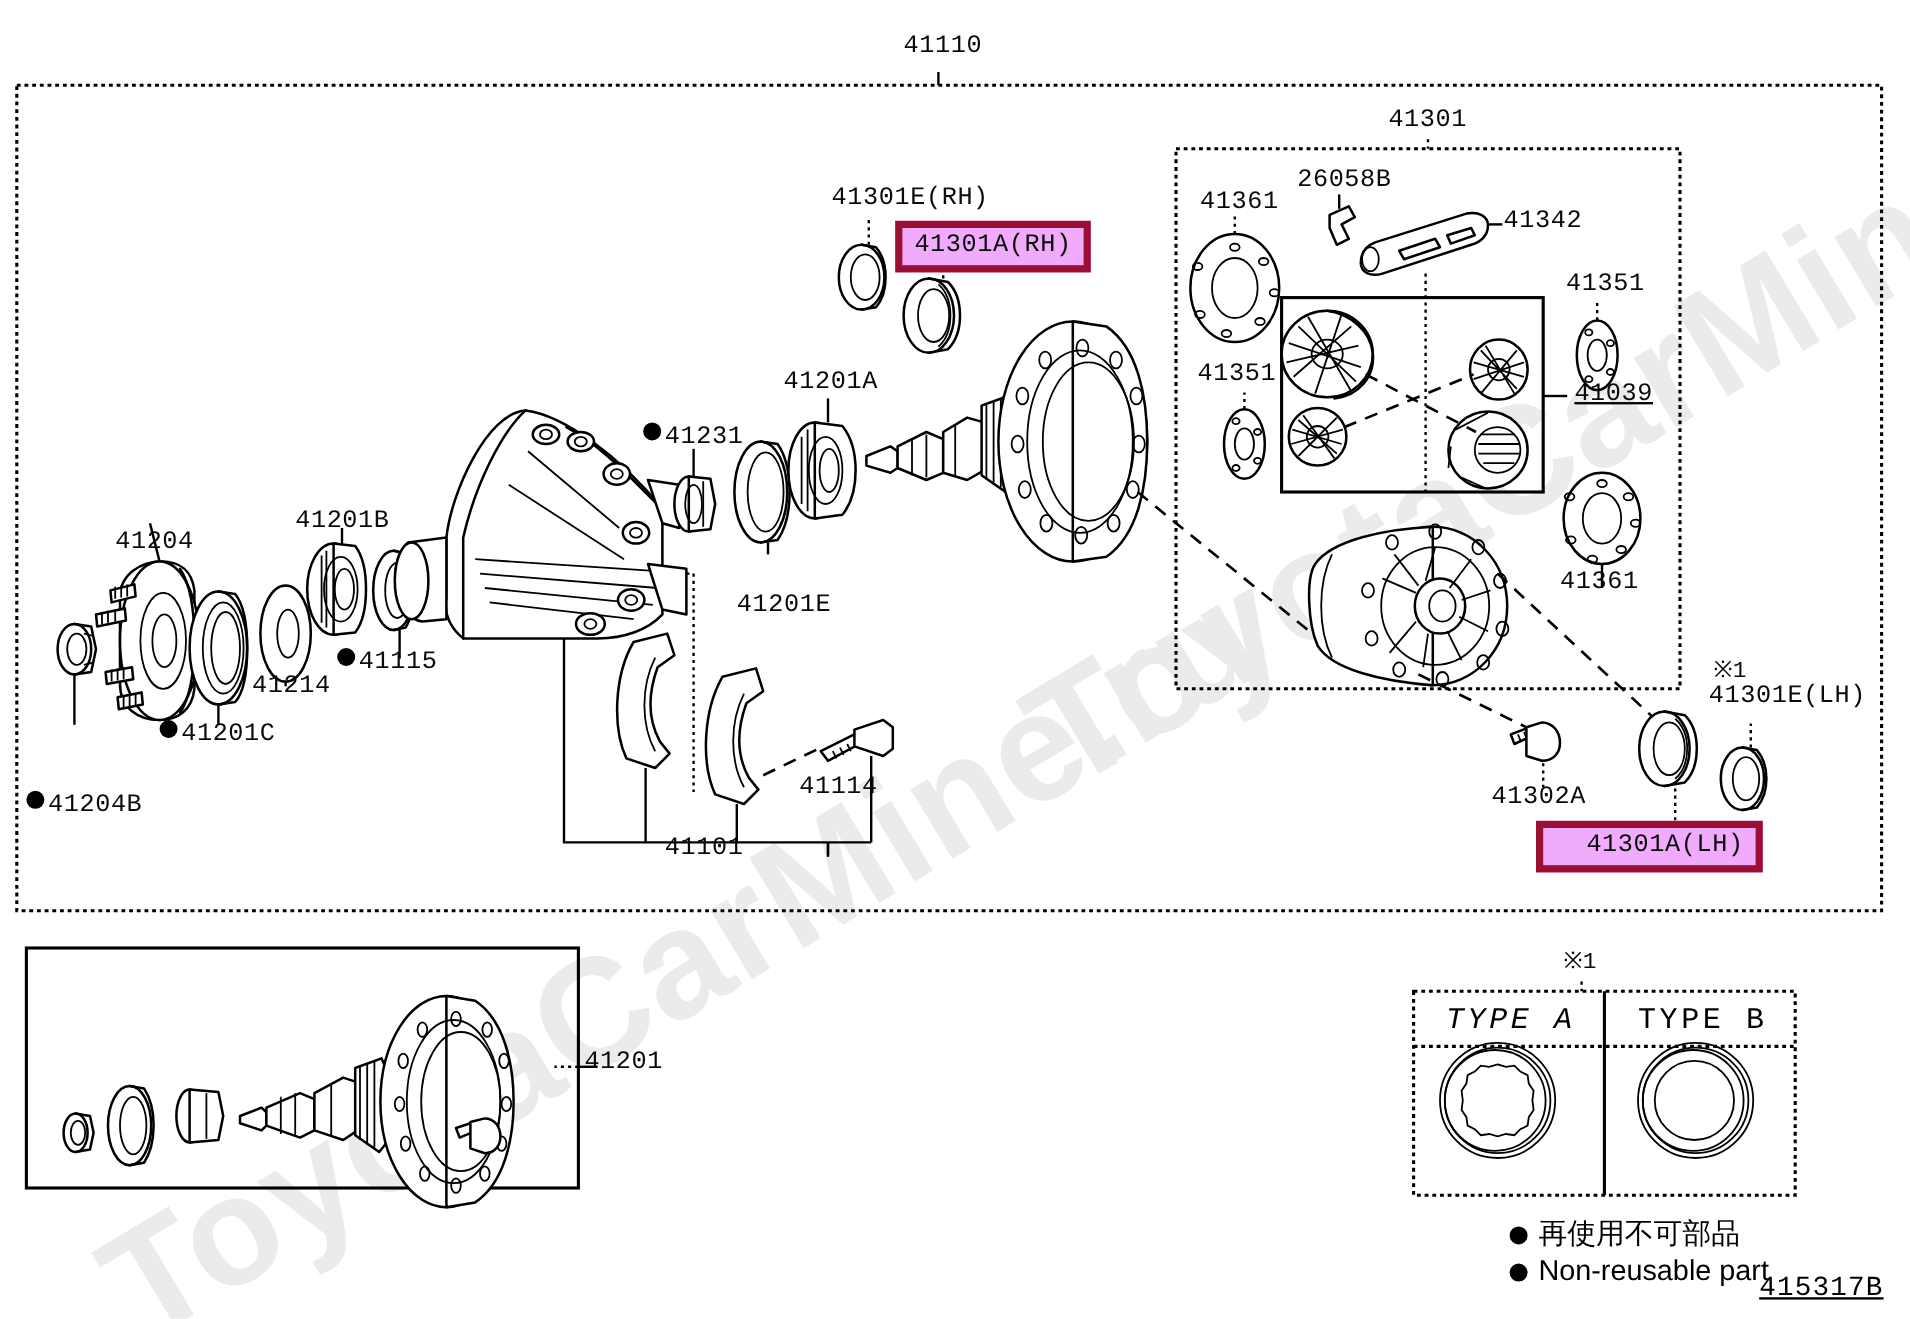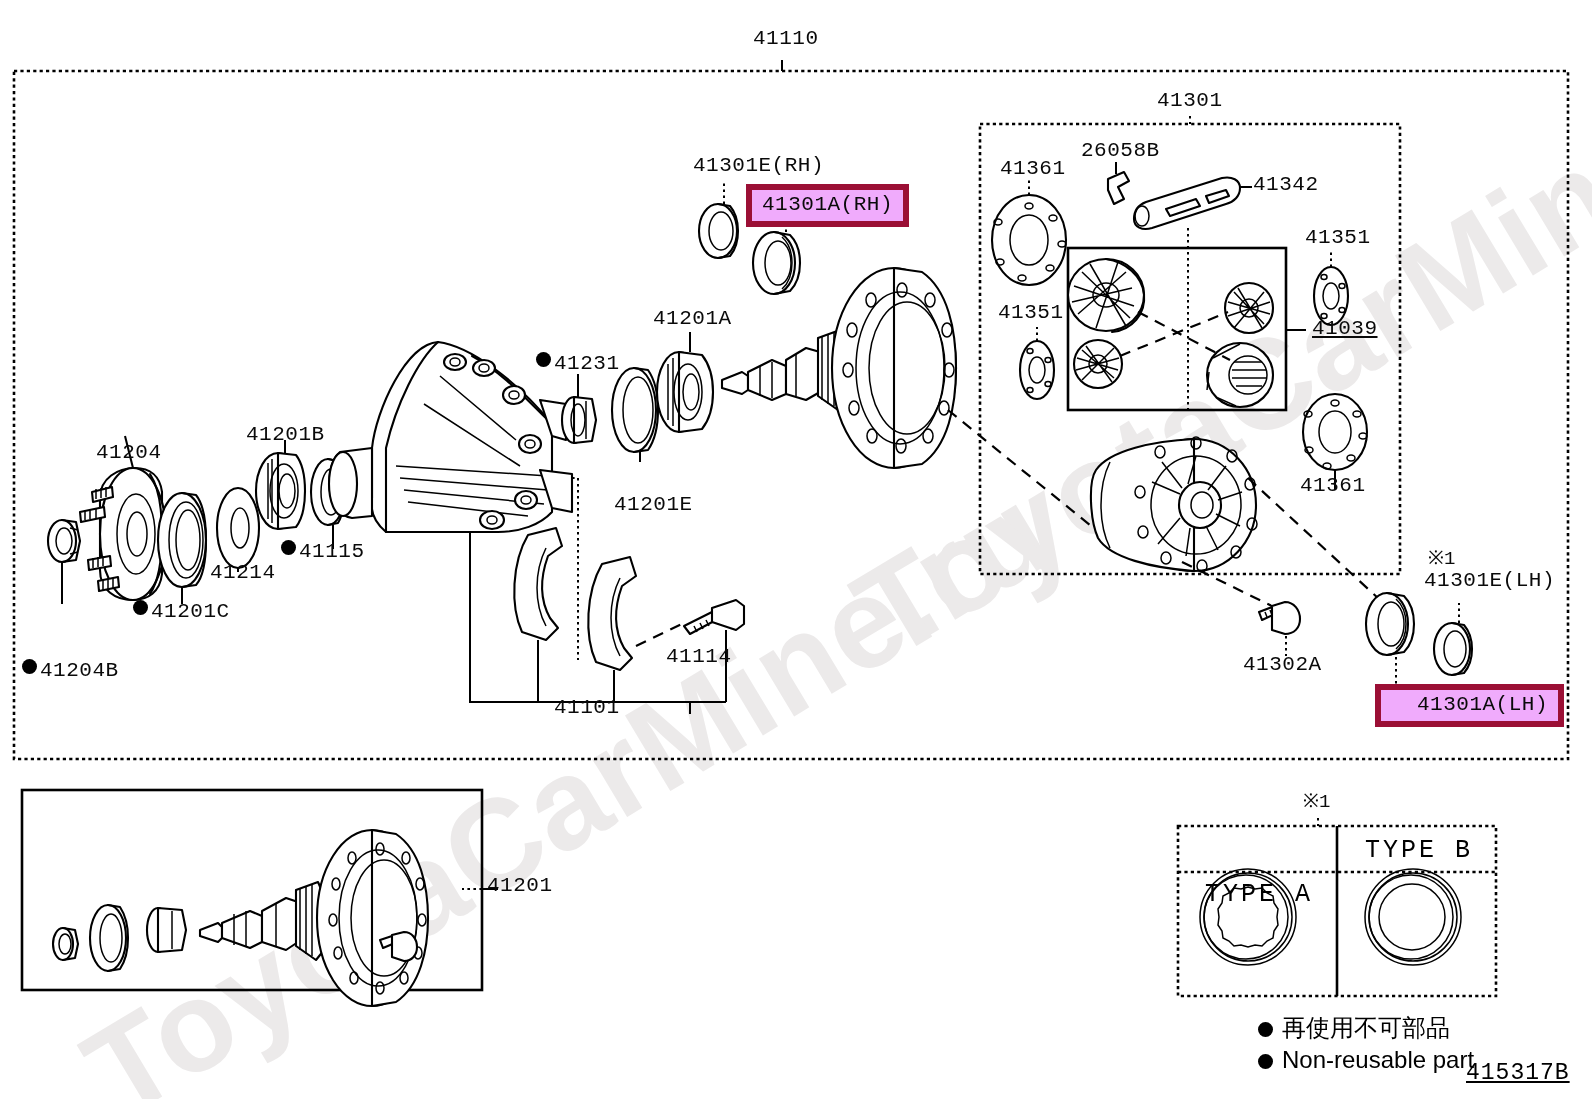--- a/index.html
+++ b/index.html
@@ -498,27 +498,27 @@
   <div class="lbl" style="left:666px;top:646px;">41114</div>
 
   <div class="lbl" style="left:554px;top:697px;">41101</div>
 
   <div class="lbl" style="left:1243px;top:654px;">41302A</div>
 
   <div class="lbl starmark" style="left:1428px;top:550px;">※1</div>
 
   <div class="lbl" style="left:1424px;top:570px;">41301E(LH)</div>
 
-  <div class="lbl hl" style="left:1375px;top:684px;padding-left:36px;">41301A(LH)</div>
+  <div class="lbl hl" style="left:1280px;top:684px;padding-left:36px;">41301A(LH)</div>
 
   <div class="lbl" style="left:487px;top:875px;">41201</div>
 
   <div class="lbl starmark" style="left:1303px;top:793px;">※1</div>
 
-  <div class="tbl-h" style="left:1205px;top:880px;">TYPE  A</div>
+  <div class="tbl-h" style="left:1205px;top:836px;font-style:italic;">TYPE  A</div>
 
   <div class="tbl-h" style="left:1365px;top:836px;">TYPE  B</div>
 
   <div class="legend" style="left:1258px;top:1012px;">
     <span class="dot"></span><span>再使用不可部品</span>
   </div>
   <div class="legend" style="left:1258px;top:1046px;">
     <span class="dot"></span><span>Non-reusable part</span>
   </div>
 

